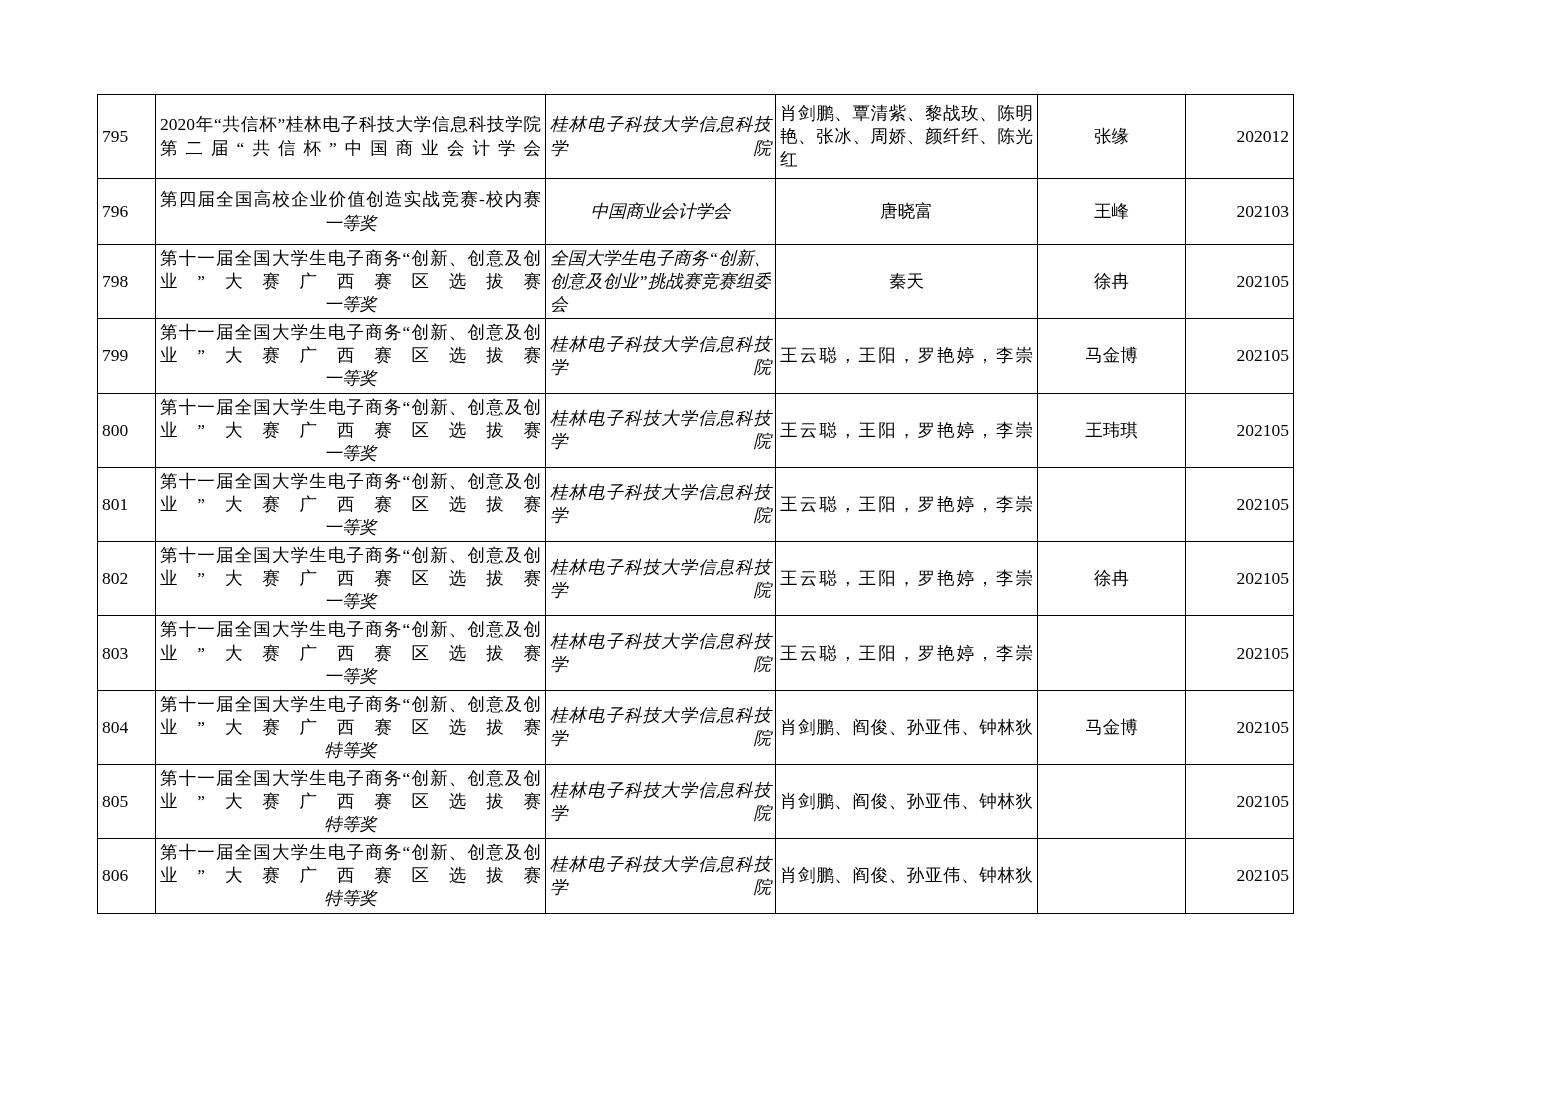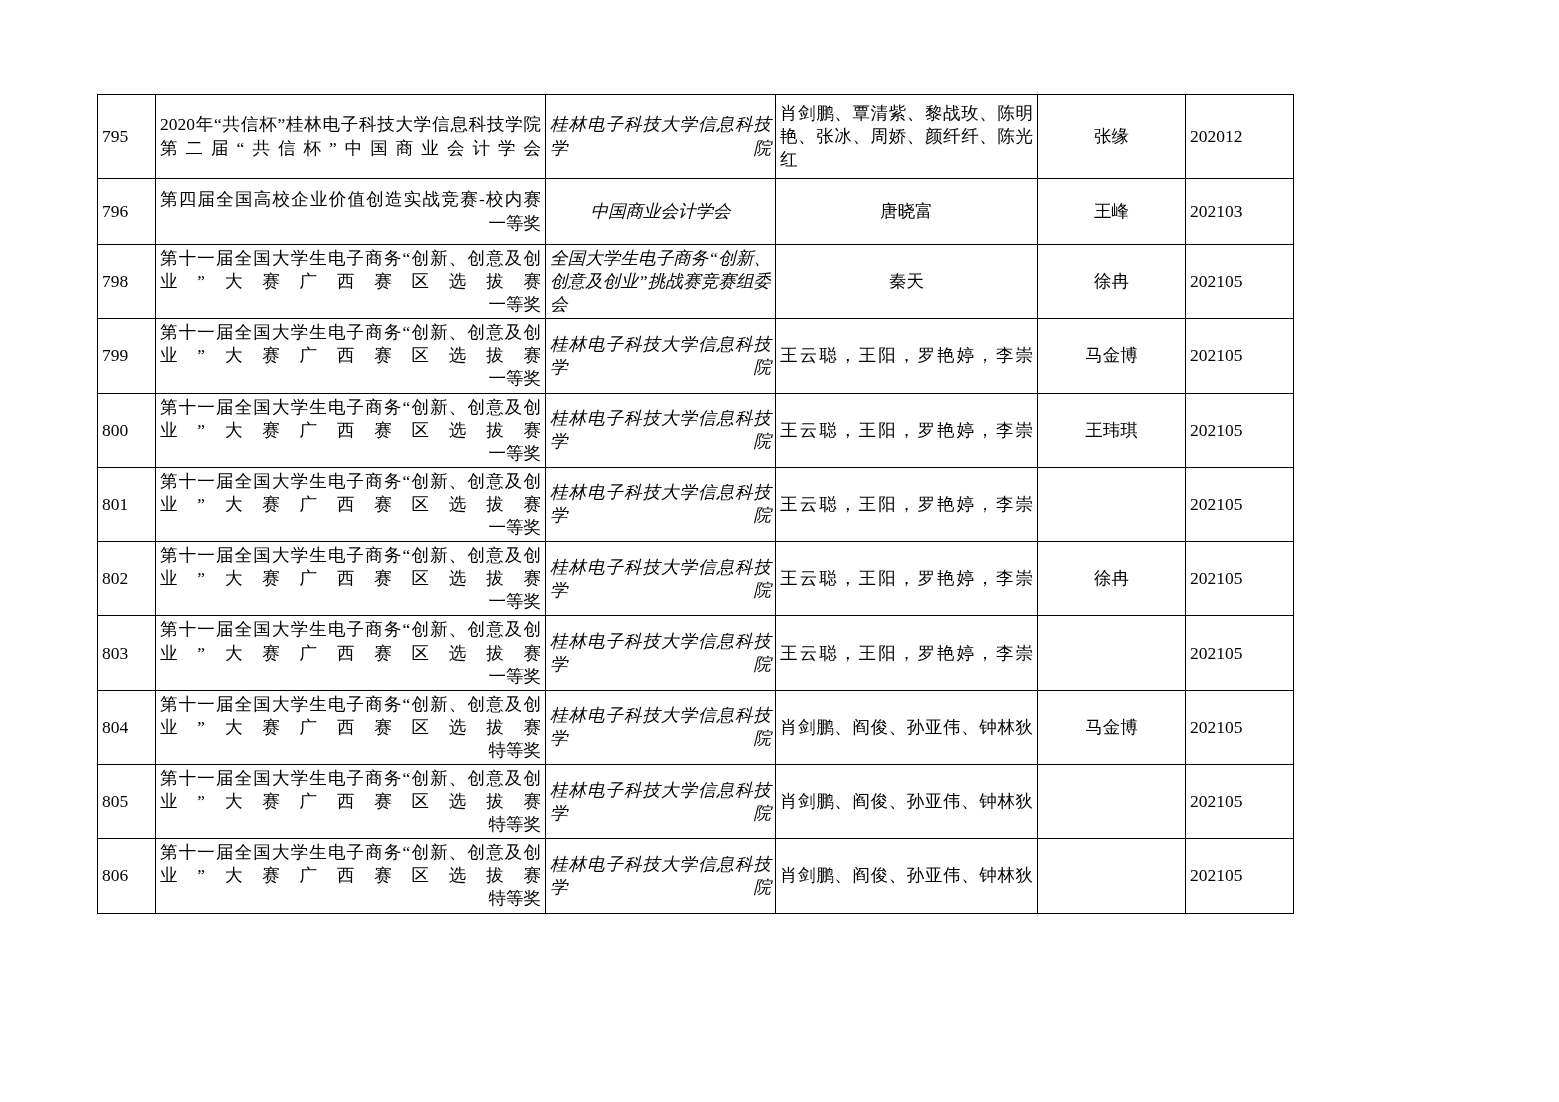--- a/index.html
+++ b/index.html
@@ -45,38 +45,39 @@
   col.c-org  { width: 230px; }
   col.c-mem  { width: 262px; }
   col.c-tea  { width: 148px; }
   col.c-date { width: 108px; }
 
   td.idx  { text-align: left; }
   td.name { text-align: center; }
   td.org  { text-align: center; font-style: italic; }
   td.mem  { text-align: center; }
   td.tea  { text-align: center; margin-top: 12px; }
-  td.date { text-align: left; }
+  td.date { text-align: right; }
 
   
   .just {
     text-align: justify;
     text-align-last: justify;
     display: block;
   }
   .just-center {
     text-align: center;
   }
   .clip-2line {
     display: block;
     overflow: hidden;
   }
   .sub {
     display: block;
-    text-align: right;
+    text-align: center;
+    font-style: italic;
   }
 </style>
 </head>
 <body>
 
 <div class="page">
   <div class="table-wrap">
     <table class="award-table">
       <colgroup>
         <col class="c-idx">

